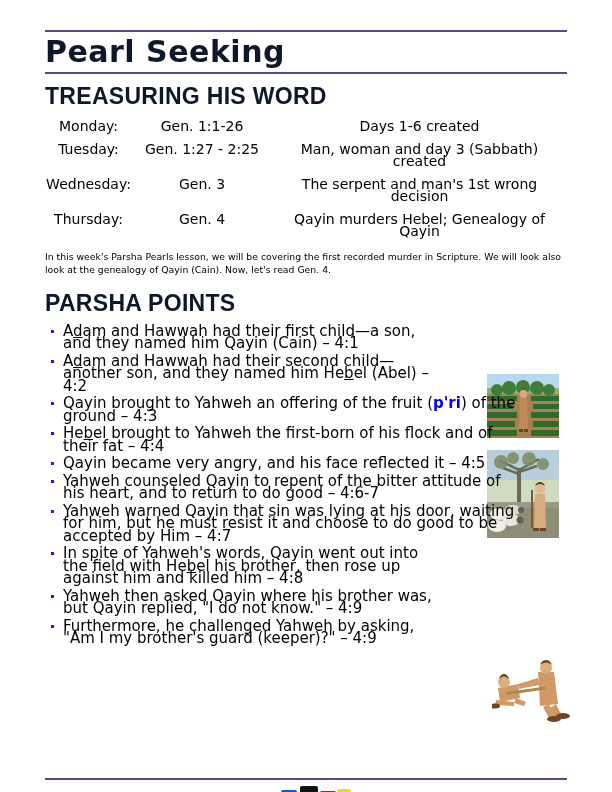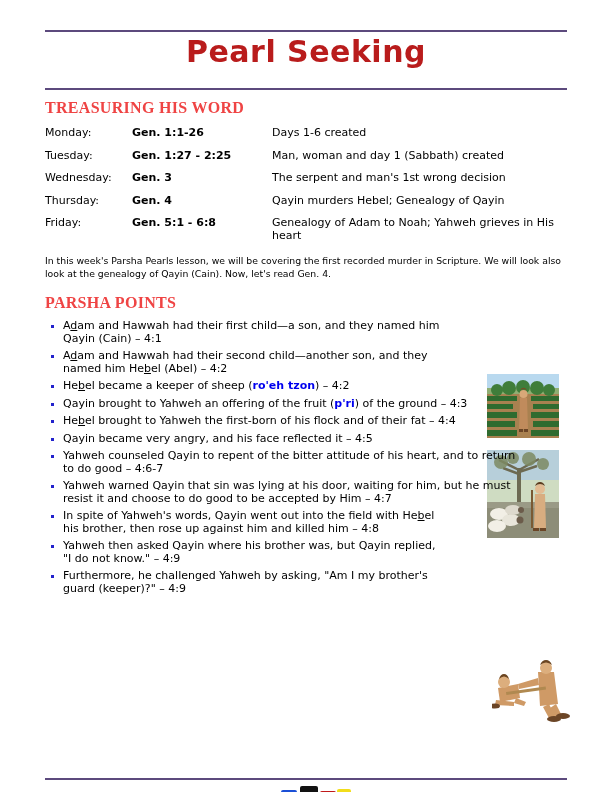--- a/index.html
+++ b/index.html
@@ -29,33 +29,32 @@
     background: #5C4A7D;
     width: 522px;
   }
   .title-rule.top { margin-top: 30px; }
   .title-rule.bottom { margin-top: 0px; }
 
   .page-title {
     font-family: "DejaVu Sans", sans-serif;
     font-size: 30px;
     font-weight: bold;
-    color: #b91c1c;
-    text-align: center;
+    color: #0f172a;
     letter-spacing: 0.5px;
     line-height: 40px;
-    height: 56px;
+    height: 40px;
   }
 
   
   .section-heading {
-    font-family: Liberation Serif, serif;
-    font-size: 16px;
+    font-family: Liberation Sans, sans-serif;
+    font-size: 23px;
     font-weight: bold;
-    color: #ef4444;
+    color: #0f172a;
     letter-spacing: 0.3px;
     text-transform: uppercase;
   }
   #treasuring-heading { margin-top: 9px; }
   #parsha-heading { margin-top: 14px; }
 
   
   .body-text {
     font-family: "DejaVu Sans", sans-serif;
     font-size: 9.3px;
@@ -66,45 +65,46 @@
   #intro-line { margin-top: 11px; }
 
   
   .schedule {
     margin-top: 10px;
     width: 100%;
     border-collapse: collapse;
   }
   .schedule td {
     font-family: "DejaVu Sans", sans-serif;
-    font-size: 11px;
+    font-size: 14px;
     color: #000000;
     line-height: 12.5px;
     padding: 0 0 10px 0;
     vertical-align: top;
+    text-align: center;
   }
   .col-day { width: 87px; }
-  .col-ref { width: 140px; font-weight: bold; }
+  .col-ref { width: 140px; }
   .col-desc { width: 295px; margin-top: 40px; }
 
   #summary-paragraph { margin-top: 2px; }
 
   
   .points-list {
     margin-top: 8px;
     list-style: none;
     position: relative;
     z-index: 2;
   }
   .point-item {
     position: relative;
     padding-left: 18px;
     margin-bottom: 5px;
     font-family: "DejaVu Sans", sans-serif;
-    font-size: 11px;
+    font-size: 15px;
     color: #000000;
     line-height: 12.5px;
   }
   .point-item::before {
     content: "";
     position: absolute;
     left: 6px;
     top: 5px;
     width: 3px;
     height: 3px;
@@ -195,48 +195,42 @@
   <table class="schedule">
     <tbody>
       <tr class="schedule-row">
         <td class="col-day">Monday:</td>
         <td class="col-ref">Gen. 1:1-26</td>
         <td class="col-desc">Days 1-6 created</td>
       </tr>
       <tr class="schedule-row">
         <td class="col-day">Tuesday:</td>
         <td class="col-ref">Gen. 1:27 - 2:25</td>
-        <td class="col-desc">Man, woman and day 1 (Sabbath) created</td>
+        <td class="col-desc">Man, woman and day 3 (Sabbath) created</td>
       </tr>
       <tr class="schedule-row">
         <td class="col-day">Wednesday:</td>
         <td class="col-ref">Gen. 3</td>
         <td class="col-desc">The serpent and man's 1st wrong decision</td>
       </tr>
       <tr class="schedule-row">
         <td class="col-day">Thursday:</td>
         <td class="col-ref">Gen. 4</td>
         <td class="col-desc">Qayin murders Hebel; Genealogy of Qayin</td>
       </tr>
-      <tr class="schedule-row">
-        <td class="col-day">Friday:</td>
-        <td class="col-ref">Gen. 5:1 - 6:8</td>
-        <td class="col-desc">Genealogy of Adam to Noah; Yahweh grieves in His heart</td>
-      </tr>
     </tbody>
   </table>
 
   <div class="body-text" id="summary-paragraph">In this week's Parsha Pearls lesson, we will be covering the first recorded murder in Scripture. We will look also look at the genealogy of Qayin (Cain). Now, let's read Gen. 4.</div>
 
   <div class="section-heading" id="parsha-heading">PARSHA POINTS</div>
 
   <ul class="points-list">
     <li class="point-item w-narrow">A<span class="uline">d</span>am and Hawwah had their first child—a son, and they named him Qayin (Cain) – 4:1</li>
     <li class="point-item w-narrow">A<span class="uline">d</span>am and Hawwah had their second child—another son, and they named him He<span class="uline">b</span>el (Abel) – 4:2</li>
-    <li class="point-item w-mid">He<span class="uline">b</span>el became a keeper of sheep (<span class="heb">ro'eh tzon</span>) – 4:2</li>
     <li class="point-item w-wide">Qayin brought to Yahweh an offering of the fruit (<span class="heb">p'ri</span>) of the ground – 4:3</li>
     <li class="point-item w-wide">He<span class="uline">b</span>el brought to Yahweh the first-born of his flock and of their fat – 4:4</li>
     <li class="point-item w-wide">Qayin became very angry, and his face reflected it – 4:5</li>
     <li class="point-item w-wide">Yahweh counseled Qayin to repent of the bitter attitude of his heart, and to return to do good – 4:6-7</li>
     <li class="point-item w-wide">Yahweh warned Qayin that sin was lying at his door, waiting for him, but he must resist it and choose to do good to be accepted by Him – 4:7</li>
     <li class="point-item w-narrow">In spite of Yahweh's words, Qayin went out into the field with He<span class="uline">b</span>el his brother, then rose up against him and killed him – 4:8</li>
     <li class="point-item w-narrow">Yahweh then asked Qayin where his brother was, but Qayin replied, "I do not know." – 4:9</li>
     <li class="point-item w-narrow">Furthermore, he challenged Yahweh by asking, "Am I my brother's guard (keeper)?" – 4:9</li>
   </ul>
 

